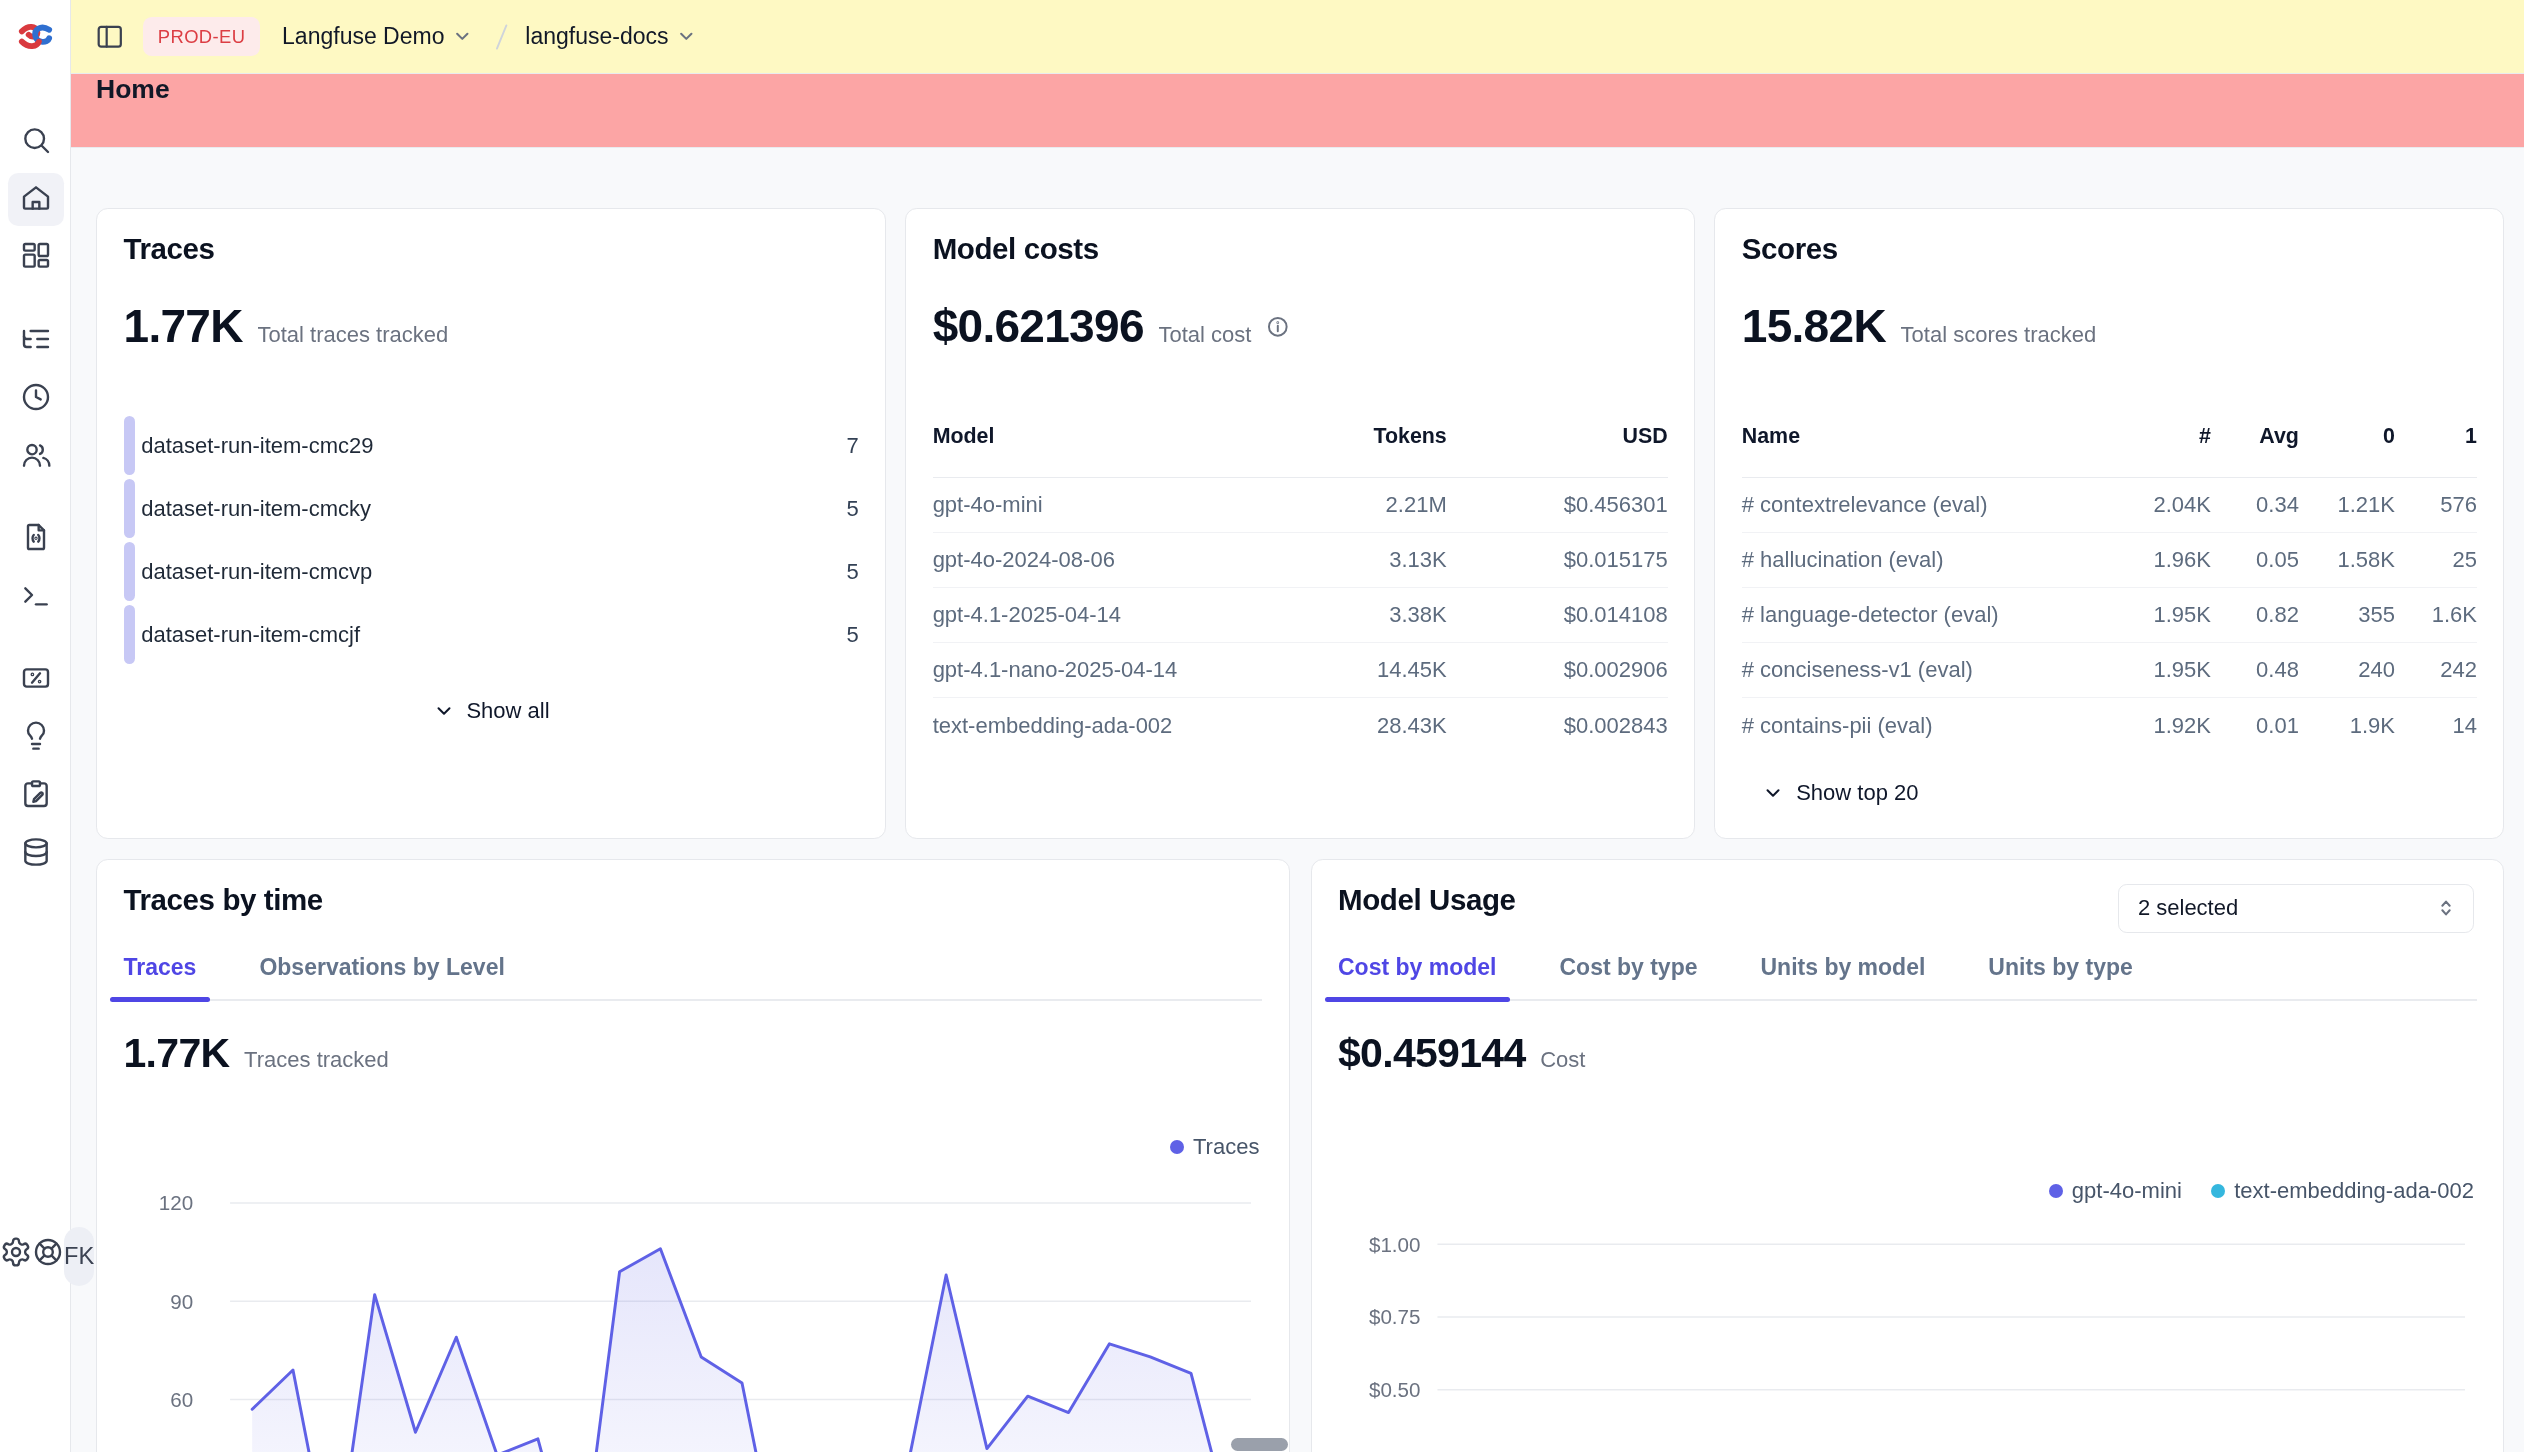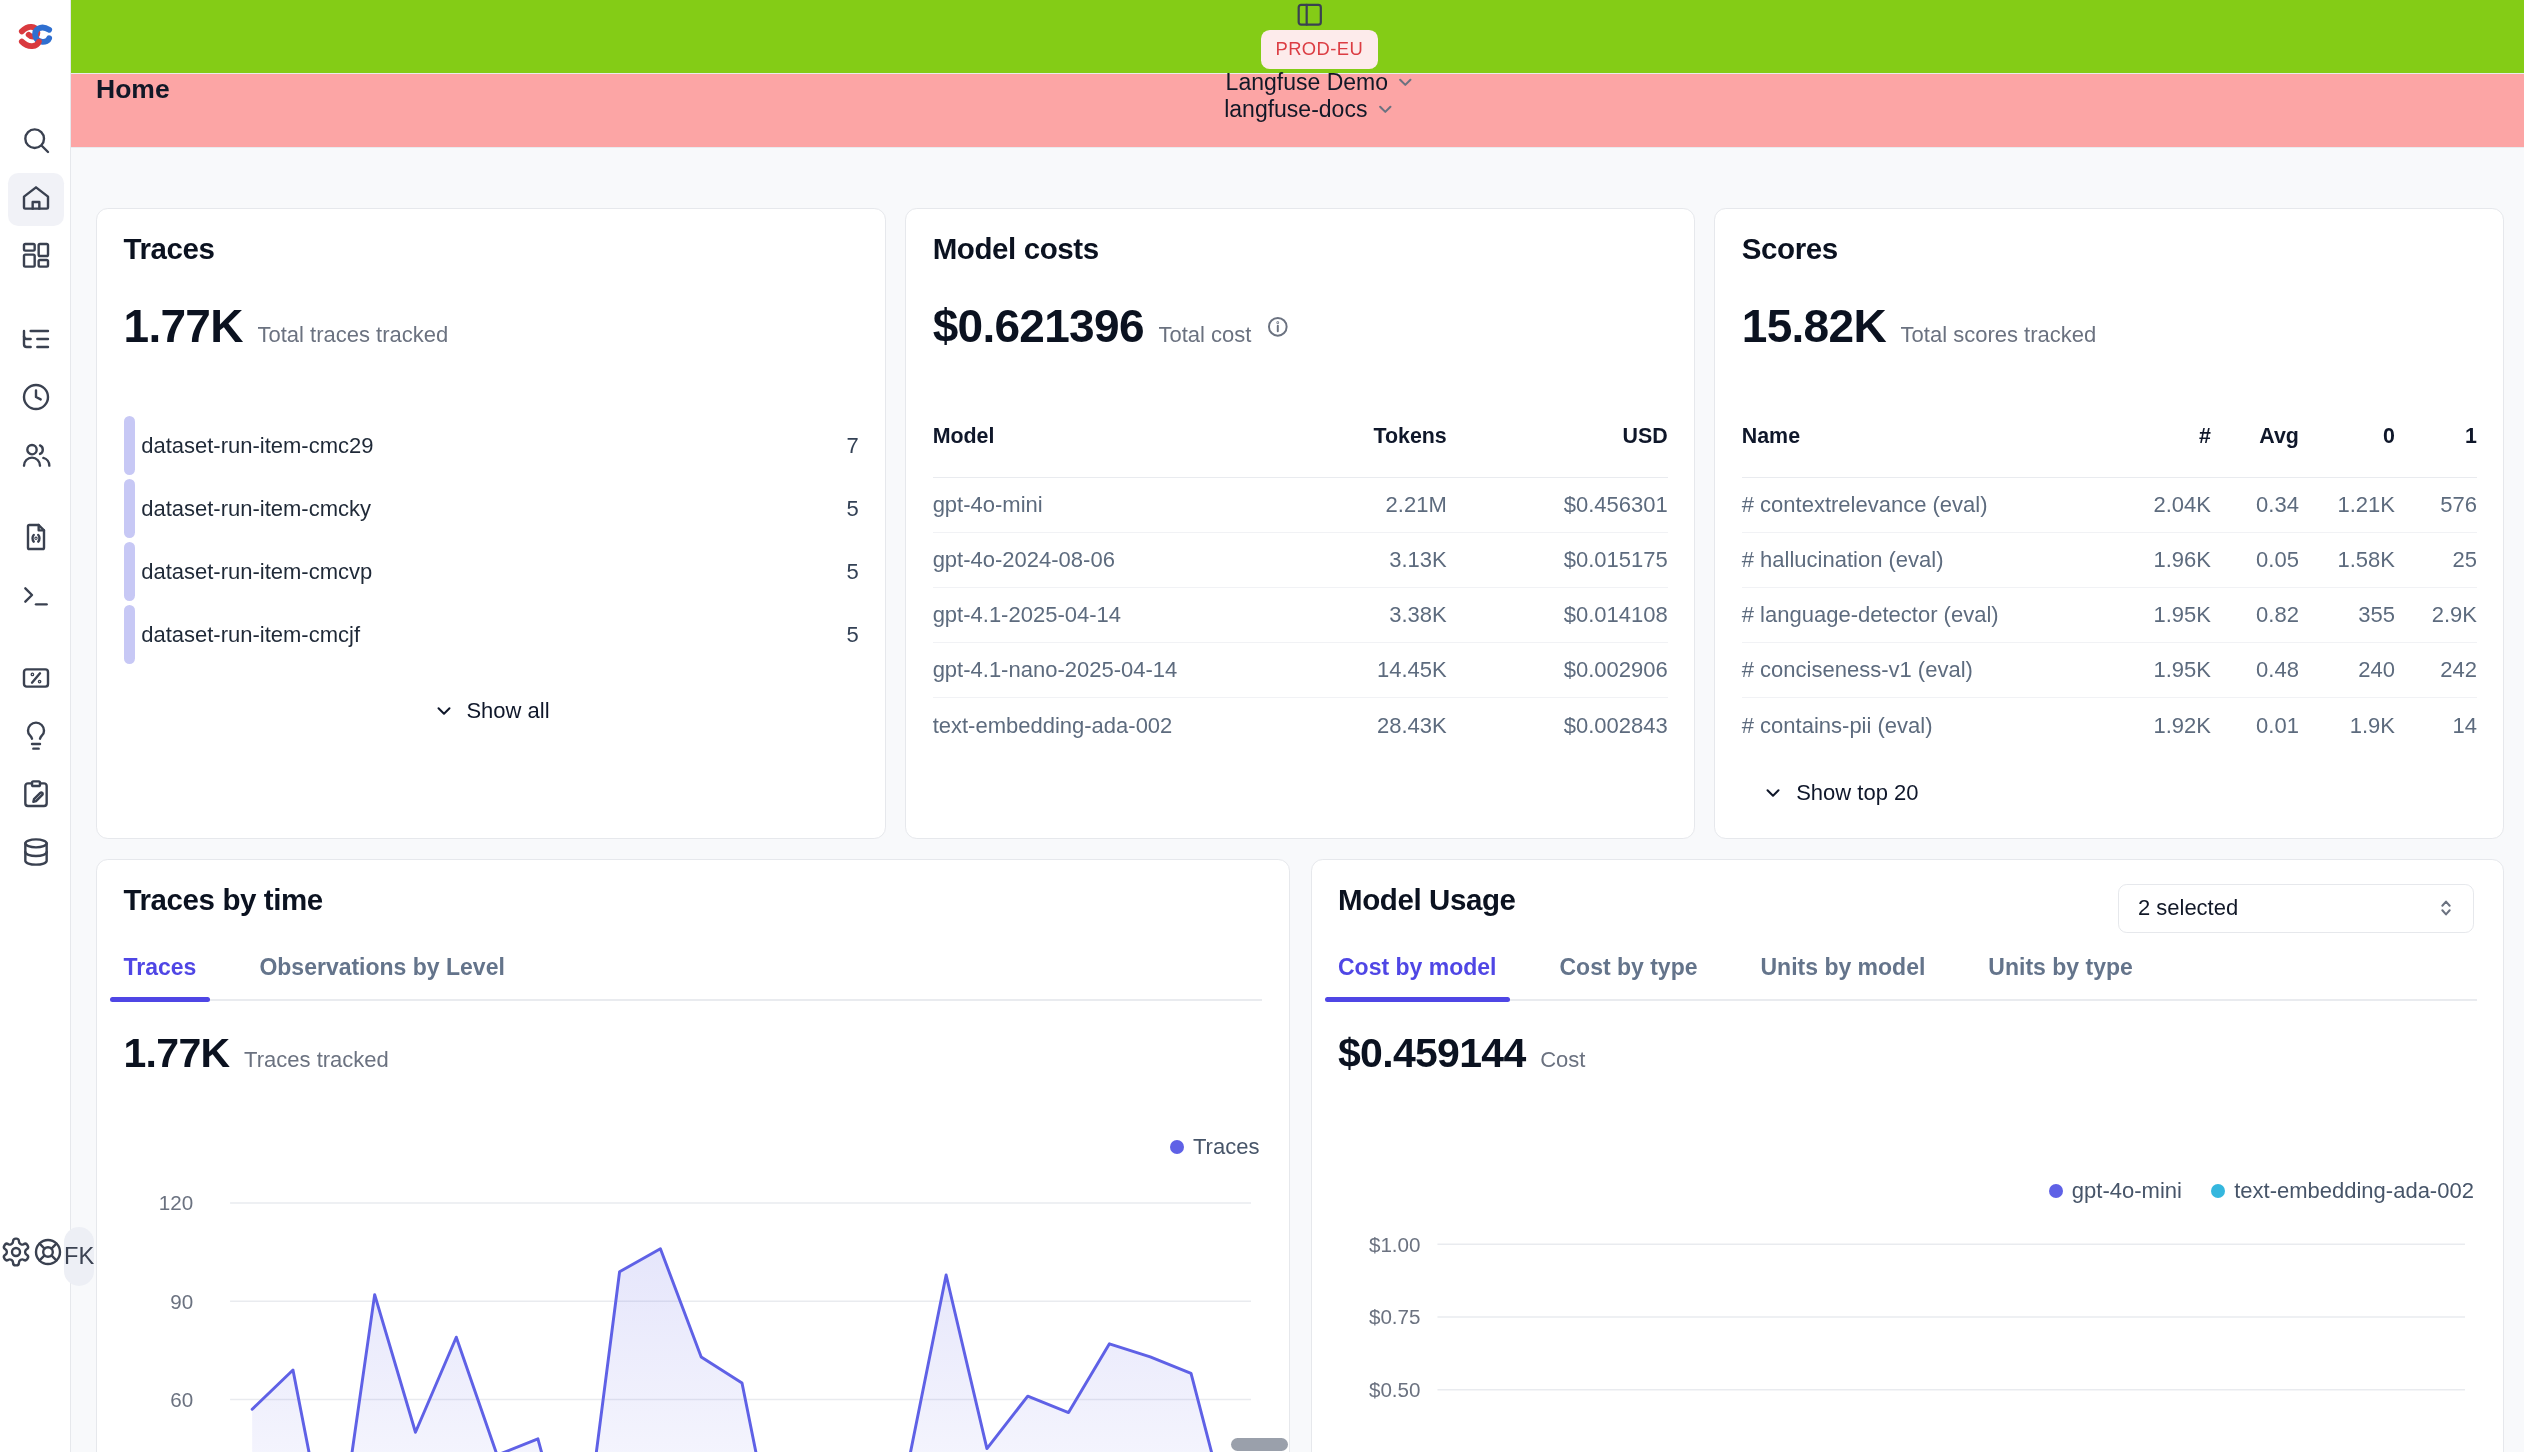--- a/index.html
+++ b/index.html
@@ -11,21 +11,21 @@
   .rail-logo { position:absolute; left:14.7px; top:16px; width:41px; height:41px; }
   .rail-nav { position:absolute; top:115px; left:0; width:71px; display:flex; flex-direction:column; align-items:center; }
   .rail-btn { width:56px; height:53px; display:flex; align-items:center; justify-content:center; border-radius:10.3px; margin-bottom:5.2px; }
   .rail-btn.active { background:#f1f2f7; }
   .rail-gap { height:24px; }
   .rail-btn svg { width:32px; height:32px; stroke:#3a4150; fill:none; stroke-width:1.8; stroke-linecap:round; stroke-linejoin:round; }
   .rail-bottom { position:absolute; left:0; width:71px; display:flex; flex-direction:row; align-items:center; }
   .avatar { width:59px; height:59px; border-radius:16px; background:#edeff5; display:flex; align-items:center; justify-content:center; font-size:23.6px; color:#3b4252; }
 
   
-  .topbar { position:absolute; left:71px; right:0; top:0; height:74px; background:#84cc16; border-bottom:1.5px solid #e9ebef; display:flex; align-items:center; padding-left:23.6px; z-index:20;flex-direction:column; }
+  .topbar { position:absolute; left:71px; right:0; top:0; height:74px; background:#fef9c3; border-bottom:1.5px solid #e9ebef; display:flex; align-items:center; padding-left:23.6px; z-index:20; }
   .topbar svg.small { width:29.5px; height:29.5px; stroke:#3a4150; fill:none; stroke-width:1.8; stroke-linecap:round; stroke-linejoin:round; }
   .chev { width:20.6px; height:20.6px; stroke:#6b7280; fill:none; stroke-width:2.4; stroke-linecap:round; stroke-linejoin:round; margin-left:7.4px; }
   .env-badge { margin-left:19px; background:#fdebeb; color:#dc3d43; font-size:18.4px; font-weight:500; letter-spacing:0.4px; padding:8.8px 14.7px; border-radius:8.8px; }
   .switcher { display:flex; align-items:center; margin-left:22px; font-size:23px; font-weight:500; color:#111827; cursor:pointer; }
   .crumb-slash { margin:0 13.3px 0 19px; }
 
   
   .page-header { position:absolute; left:71px; right:0; top:74px; height:74px; background:#fca5a5; border-bottom:1.5px solid #e9ebef; display:flex; align-items:flex-start; padding-left:25px; }
   .page-title { font-size:26.5px; font-weight:600; color:#111827; }
 
@@ -364,21 +364,21 @@
             <span class="c-h">1.96K</span>
             <span class="c-avg">0.05</span>
             <span class="c-z">1.58K</span>
             <span class="c-o">25</span>
         </div>
         <div class="t-row">
           <span class="c-name"># language-detector (eval)</span>
             <span class="c-h">1.95K</span>
             <span class="c-avg">0.82</span>
             <span class="c-z">355</span>
-            <span class="c-o">2.9K</span>
+            <span class="c-o">1.6K</span>
         </div>
         <div class="t-row">
           <span class="c-name"># conciseness-v1 (eval)</span>
             <span class="c-h">1.95K</span>
             <span class="c-avg">0.48</span>
             <span class="c-z">240</span>
             <span class="c-o">242</span>
         </div>
         <div class="t-row">
           <span class="c-name"># contains-pii (eval)</span>

